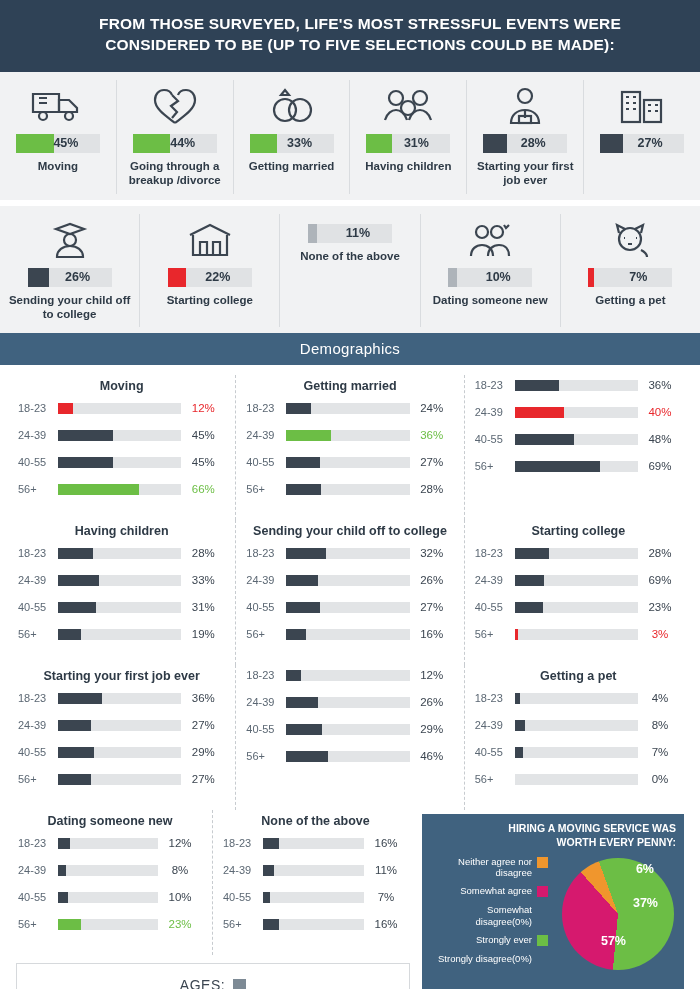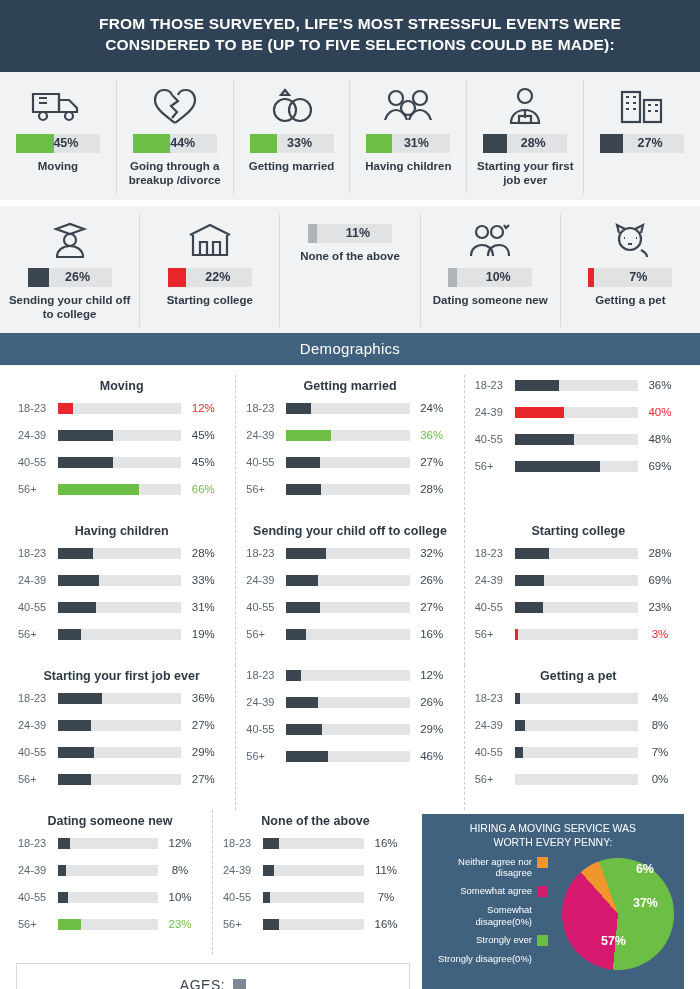--- a/index.html
+++ b/index.html
@@ -108,23 +108,23 @@
   .bottom-left { flex: 0 0 410px; }
   .pie-panel {
     flex: 1 1 auto;
     background: #40627f;
     color: #fff;
     margin: 4px 8px 0 4px;
     padding: 8px 8px 10px 8px;
     position: relative;
   }
   .pie-title {
-    text-align:center;
+    text-align:right;
     font-size: 10.5px;
-    font-weight: normal;
+    font-weight: bold;
     line-height: 1.3;
     text-transform: uppercase;
     margin-bottom: 6px;
   }
   .pie-content { display:flex; }
   .legend { flex: 0 0 118px; }
   .legend-item {
     display:flex; align-items:flex-start;
     font-size: 9.5px; line-height: 1.2;
     margin-bottom: 7px;

